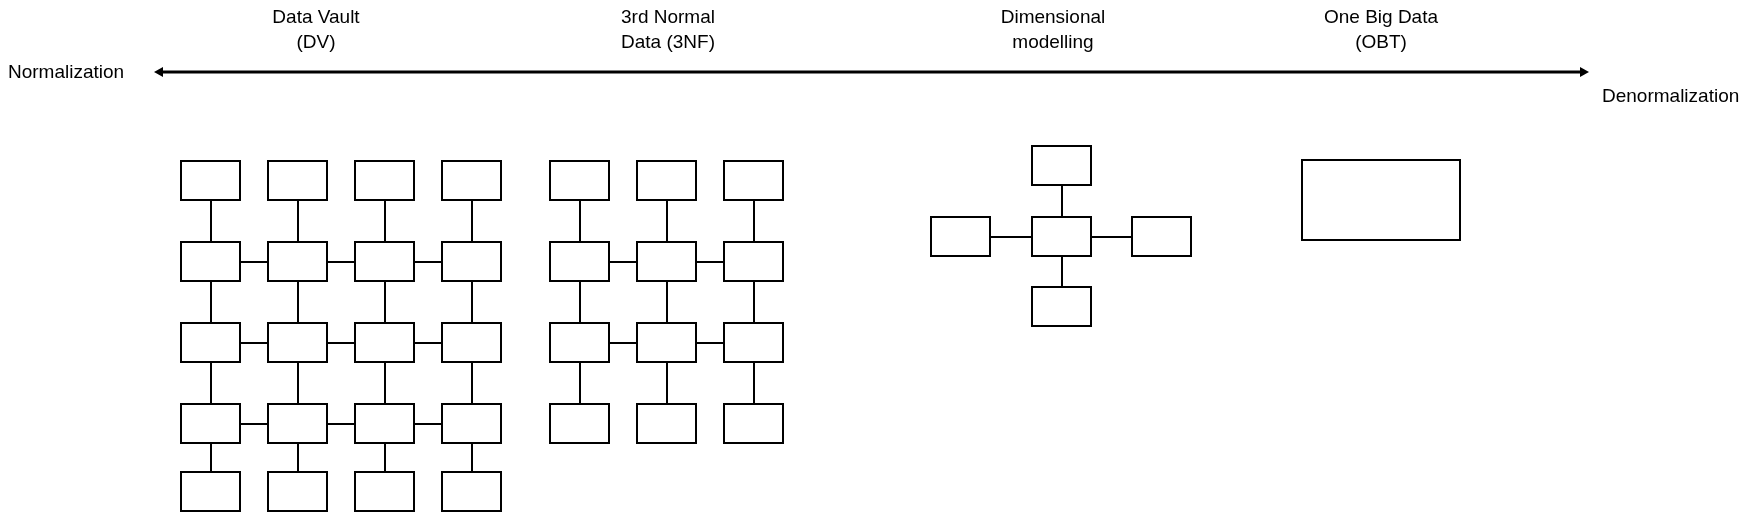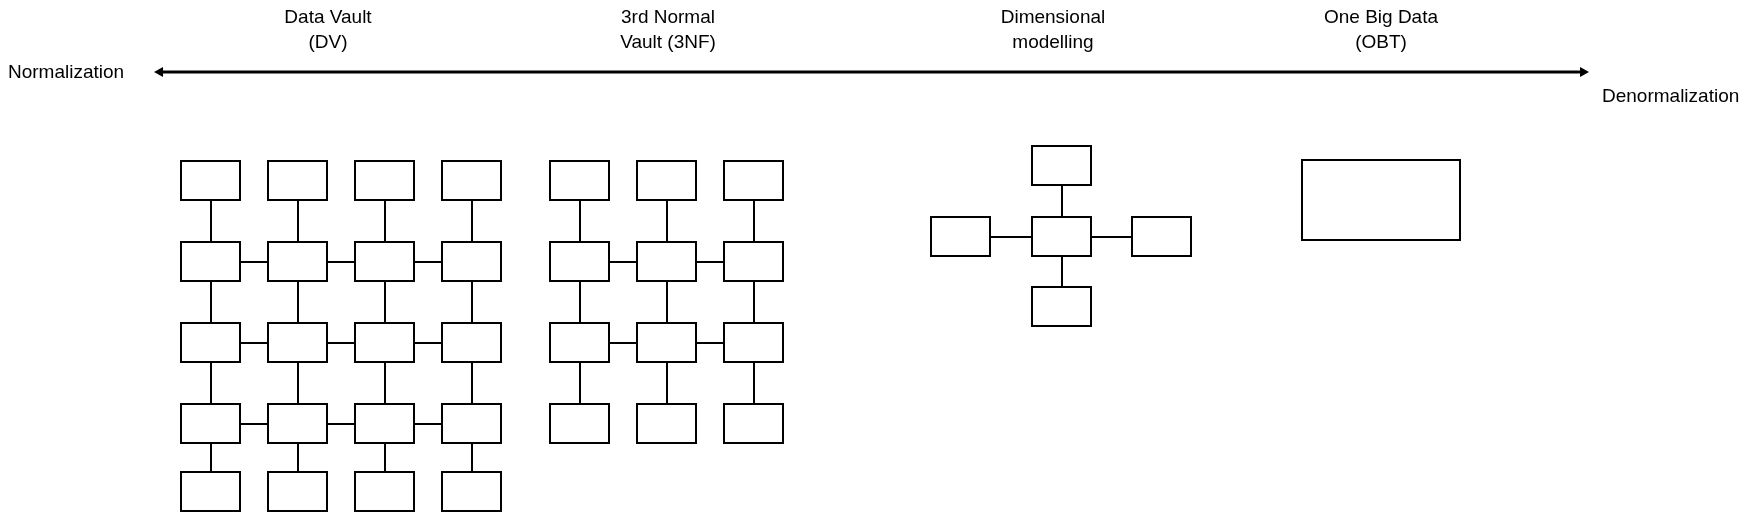--- a/index.html
+++ b/index.html
@@ -32,24 +32,24 @@
         <path d="M1,0 L10,5 L1,10 z" fill="#000"></path>
       </marker>
     </defs>
     <line id="axis-line" x1="163" y1="72" x2="1580" y2="72" stroke="#000000" stroke-width="3" marker-start="url(#arrL)" marker-end="url(#arrR)"></line>
   </svg>
 
   <div class="axis-label" id="axis-left-label" style="left: 8px; top: 59px;">Normalization</div>
   <div class="axis-label" id="axis-right-label" style="left: 1602px; top: 59px; margin-top: 24px;">Denormalization</div>
 
   <div id="column-labels">
-      <div class="col-label" style="left: 188px; top: 4px; width: 280px;">Data Vault
+      <div class="col-label" style="left: 176px; top: 4px; width: 280px;">Data Vault
 (DV)</div>
       <div class="col-label" style="left: 528px; top: 4px; width: 280px;">3rd Normal
-Vault (3NF)</div>
+Data (3NF)</div>
       <div class="col-label" style="left: 913px; top: 4px; width: 280px;">Dimensional
 modelling</div>
       <div class="col-label" style="left: 1241px; top: 4px; width: 280px;">One Big Data
 (OBT)</div>
     </div>
   <div id="models-layer">
       <div style="position: absolute; left: 0px; top: 0px; width: 1742px; height: 524px;">
         <div class="link v" style="left: 209.5px; top: 201px; height: 40px;"></div>
         <div class="link v" style="left: 296.5px; top: 201px; height: 40px;"></div>
         <div class="link v" style="left: 383.5px; top: 201px; height: 40px;"></div>

